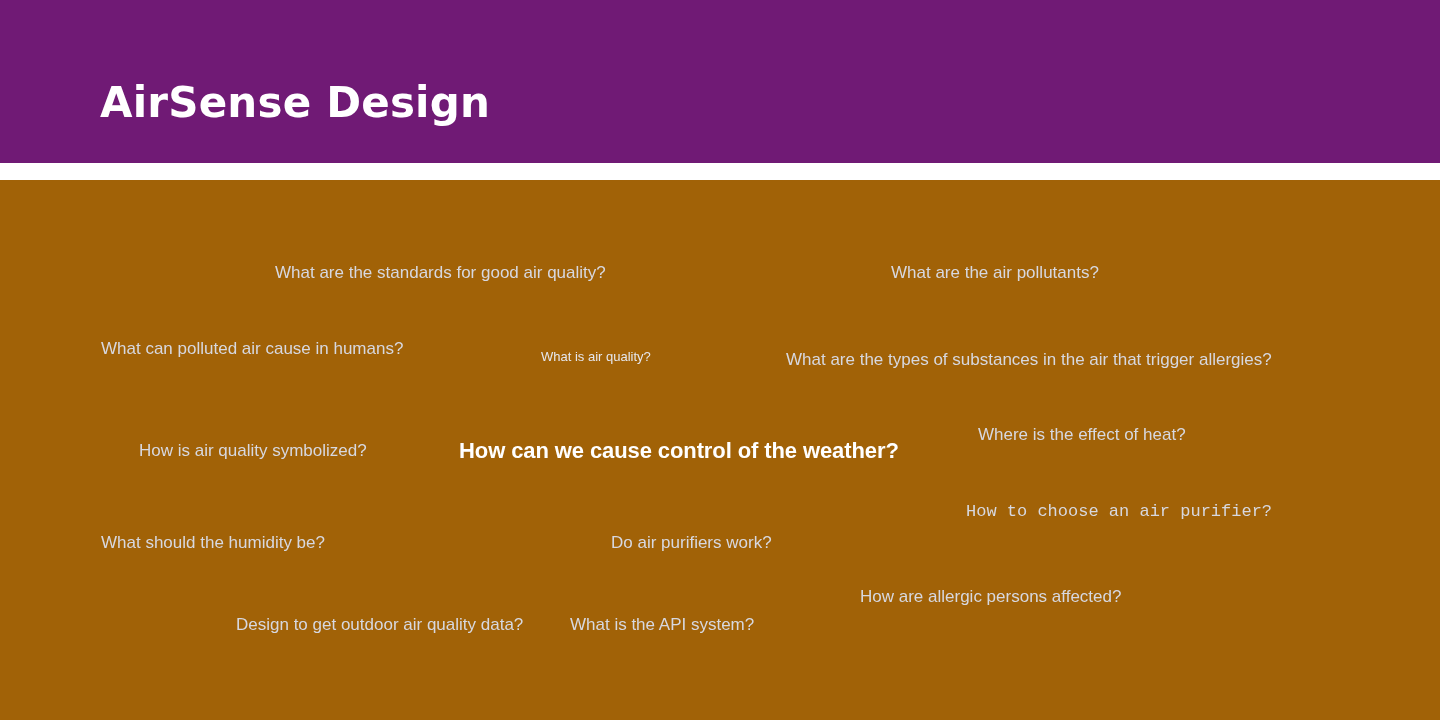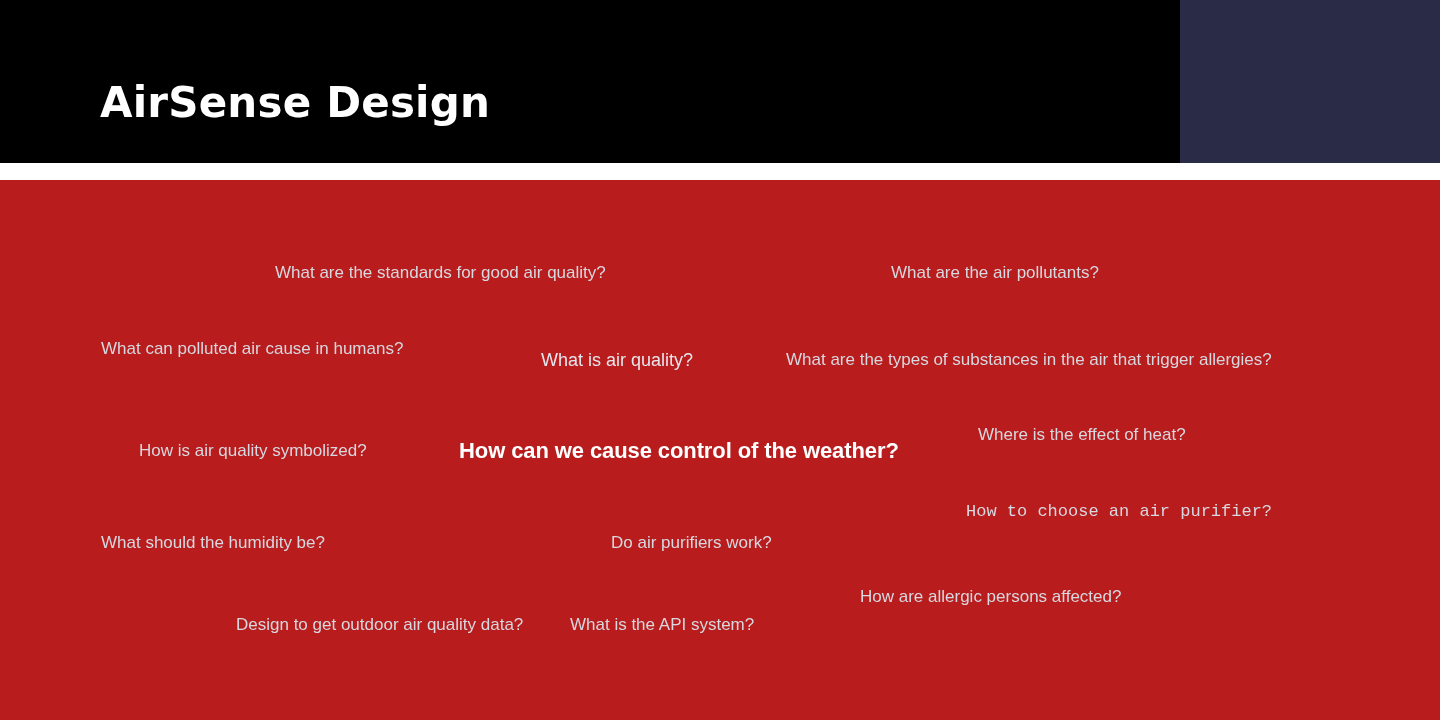--- a/index.html
+++ b/index.html
@@ -21,23 +21,23 @@
     width: 1440px;
     height: 720px;
     background: #2a2b47;
   }
 
   
   .header-band {
     position: absolute;
     left: 0;
     top: 0;
-    width: 1180px;
+    width: 1440px;
     height: 163px;
-    background: #000000;
+    background: #701a75;
   }
   .app-title {
     position: absolute;
     left: 100px;
     top: 82px;
     margin: 0;
     font-family: "DejaVu Sans", sans-serif;
     font-size: 42px;
     line-height: 1;
     font-weight: 700;
@@ -56,36 +56,36 @@
     background: #ffffff;
   }
 
   
   .wordcloud {
     position: absolute;
     left: 0;
     top: 180px;
     width: 1440px;
     height: 540px;
-    background: #b91c1c;
+    background: #a16207;
     overflow: hidden;
   }
   .cloud-item {
     position: absolute;
     margin: 0;
     white-space: nowrap;
     color: #d7d8e0;
     font-family: "Liberation Sans", sans-serif;
     font-size: 17px;
     font-weight: 400;
     line-height: 1.15;
     cursor: default;
   }
   .cloud-item.size-md {
-    font-size: 18px;
+    font-size: 13px;
     color: #e6e7ee;
   }
   .cloud-item.size-lg {
     font-size: 22px;
     font-weight: 700;
     color: #ffffff;
     letter-spacing: -0.1px;
   }
 </style>
 </head>

